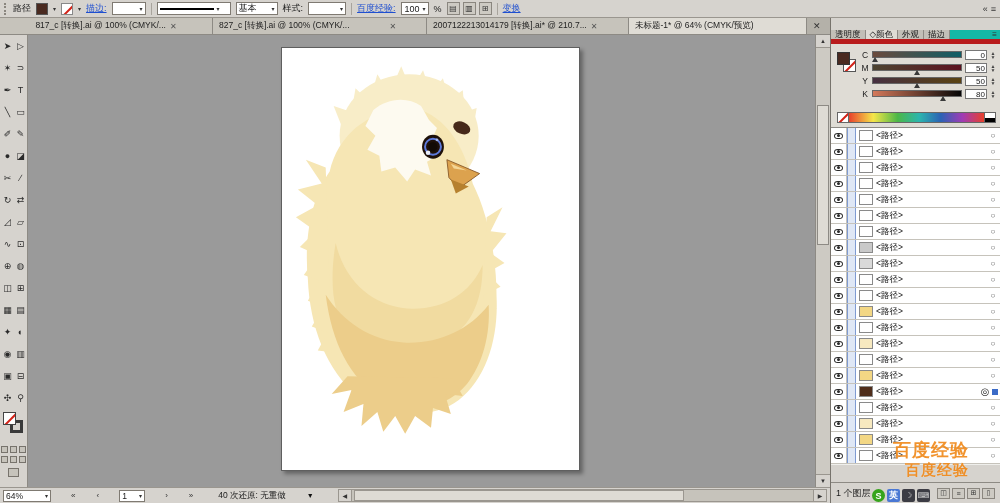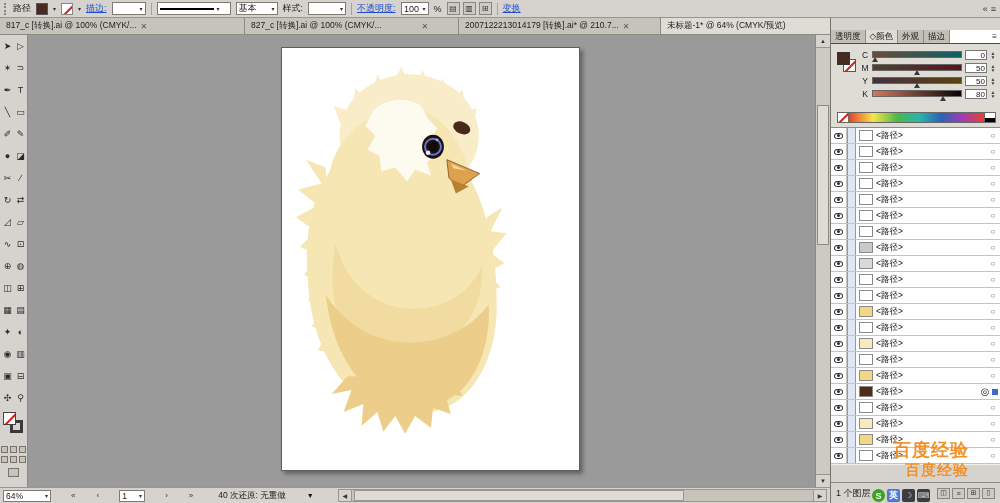--- a/index.html
+++ b/index.html
@@ -45,21 +45,21 @@
   #canvas{position:absolute;left:28px;top:35px;width:802px;height:452px;background:#9a9a9a;overflow:hidden}
   #artboard{position:absolute;left:253px;top:12px;width:299px;height:424px;background:#fff;border:1px solid #5f5f5f;box-shadow:3px 3px 4px rgba(0,0,0,.35)}
   #canvas-vscroll{position:absolute;right:0;top:0;width:15px;height:452px;background:#cdcac3;border-left:1px solid #8d8a84}
   .scrbtn{height:13px;display:flex;align-items:center;justify-content:center;font-size:6px;color:#333;border-bottom:1px solid #9a968f;background:#d6d3ce}
   .scrbtn.bottom{position:absolute;bottom:0;left:0;right:0;border-top:1px solid #9a968f;border-bottom:none}
   .vthumb{position:absolute;left:1px;right:1px;top:70px;height:140px;background:#dedbd4;border:1px solid #8d8a84}
 
   
   #right-panels{position:absolute;left:830px;top:18px;width:170px;height:485px;background:#d6d3ce;border-left:1px solid #77736c}
   #panel-top-strip{height:12px}
-  #panel-top-tabs{display:flex;height:14px;border-bottom:1px solid #b91c1c;background:#ffffff;align-items:stretch}
+  #panel-top-tabs{display:flex;height:14px;border-bottom:5px solid #b91c1c;background:#14b8a6;align-items:stretch}
   .ptab{padding:0 4px;font-size:8.5px;background:#c2bfb7;border-right:1px solid #8d8a84;display:flex;align-items:center;white-space:nowrap}
   .ptab.active{background:#dfdcd5}
   .pmenu{margin-left:auto;display:flex;align-items:center;padding:0 3px;color:#333;font-size:8px}
 
   #color-panel{height:84px;background:#dfdcd5;position:relative;border-bottom:1px solid #8d8a84;padding-top:4px}
   .cp-fill{position:absolute;left:6px;top:8px;width:13px;height:13px;border:1px solid #333;z-index:2}
   .cp-stroke{position:absolute;left:12px;top:15px;width:13px;height:13px;border:1px solid #555;background:#fff;z-index:1;overflow:hidden}
   .cp-stroke::after{content:"";position:absolute;left:-3px;top:5px;width:20px;height:2px;background:#d22318;transform:rotate(-45deg)}
   #color-channels{margin-left:30px;margin-right:4px}
   .chrow{display:flex;align-items:center;height:13px;gap:3px}
@@ -143,41 +143,41 @@
   <div class="combo" style="width:42px">
     <span style="flex:1">基本</span>
     <span class="caret">▾</span>
   </div>
   <span>样式:</span>
   <div class="combo" style="width:38px">
     <span style="flex:1"></span>
       <span class="caret">▾</span>
   </div>
   <div class="cb-sep"></div>
-  <span class="link">不透明度:</span>
+  <span class="link">百度经验:</span>
   <div class="combo" style="width:28px">
-    <span style="flex:1;text-align:center">100</span>
+    <span style="flex:1;text-align:right">100</span>
     <span class="caret">▾</span>
   </div>
   <span>%</span>
   <div id="cb-extra-icons" style="display:flex;gap:3px">
       <div class="cb-icon">▤</div>
       <div class="cb-icon">▥</div>
       <div class="cb-icon">⊞</div>
     </div>
   <div class="cb-sep"></div>
   <span class="link">变换</span>
   <div class="cb-right">
     <span style="font-size:9px;color:#333">«</span>
     <span style="font-size:9px;color:#333">≡</span>
   </div>
 </div>
 
 <div id="tab-bar">
-    <div class="doctab" style="width: 245px;">
+    <div class="doctab" style="width: 213px; justify-content: center;">
       <span class="tlabel">817_c [转换].ai @ 100% (CMYK/...</span>
       <span class="tclose">✕</span>
     </div>
     <div class="doctab" style="width: 214px; gap: 40px;">
       <span class="tlabel">827_c [转换].ai @ 100% (CMYK/...</span>
       <span class="tclose">✕</span>
     </div>
     <div class="doctab" style="width: 202px;">
       <span class="tlabel">2007122213014179 [转换].ai* @ 210.7...</span>
       <span class="tclose">✕</span>

